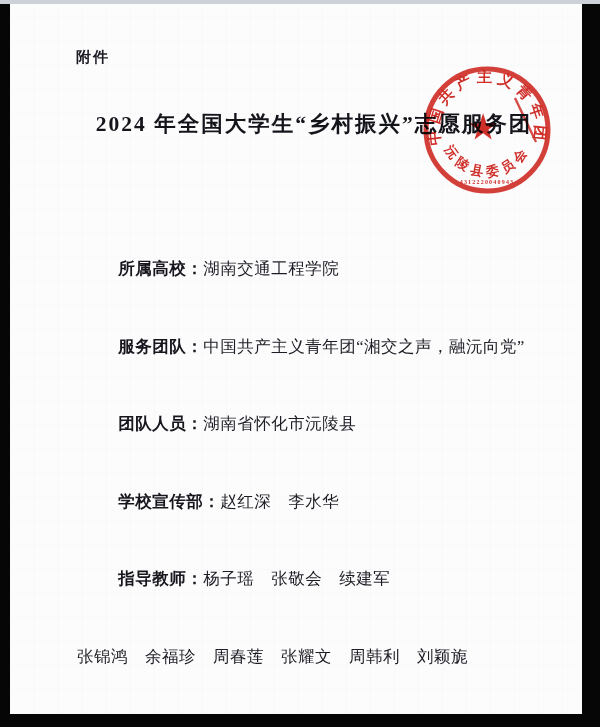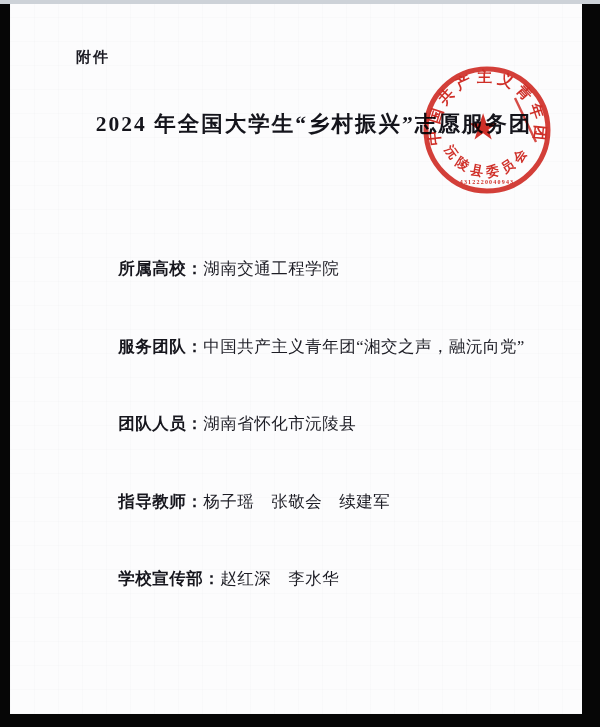--- a/index.html
+++ b/index.html
@@ -60,22 +60,23 @@
   <div class="attachment">附件</div>
 
   <div class="title">
     <div>2024 年全国大学生“乡村振兴”志愿服务团</div>
   </div>
 
   <div class="doc-body">
     <div class="line indent"><span class="lbl">所属高校：</span><span class="val">湖南交通工程学院</span></div>
     <div class="line indent"><span class="lbl">服务团队：</span><span class="val">中国共产主义青年团“湘交之声，融沅向党”</span></div>
     <div class="line indent"><span class="lbl">团队人员：</span><span class="val">湖南省怀化市沅陵县</span></div>
+    <div class="line indent"><span class="lbl">学校宣传部：</span><span class="val">赵红深　李水华</span></div>
     <div class="line indent"><span class="lbl">指导教师：</span><span class="val">杨子瑶　张敬会　续建军</span></div>
-    <div class="line indent"><span class="lbl">学校宣传部：</span><span class="val">赵红深　李水华</span></div>
+    <div class="line"><span class="val">张锦鸿　余福珍　周春莲　张耀文　周韩利　刘颖旎</span></div>
   </div>
 
   <div class="stamp">
     <svg width="136" height="136" viewBox="0 0 136 136">
       <defs>
         <path id="topArc" d="M 22.9,84.4 A 48,48 0 1 1 113.1,84.4" fill="none"></path>
         <path id="botArc" d="M 26.3,87.4 A 46,46 0 0 0 109.7,87.4" fill="none"></path>
       </defs>
       <circle cx="68" cy="68" r="61" fill="none" stroke="#d0231c" stroke-width="5" opacity="0.92"></circle>
       <text font-size="15" fill="#d0231c" letter-spacing="5" text-anchor="middle">

